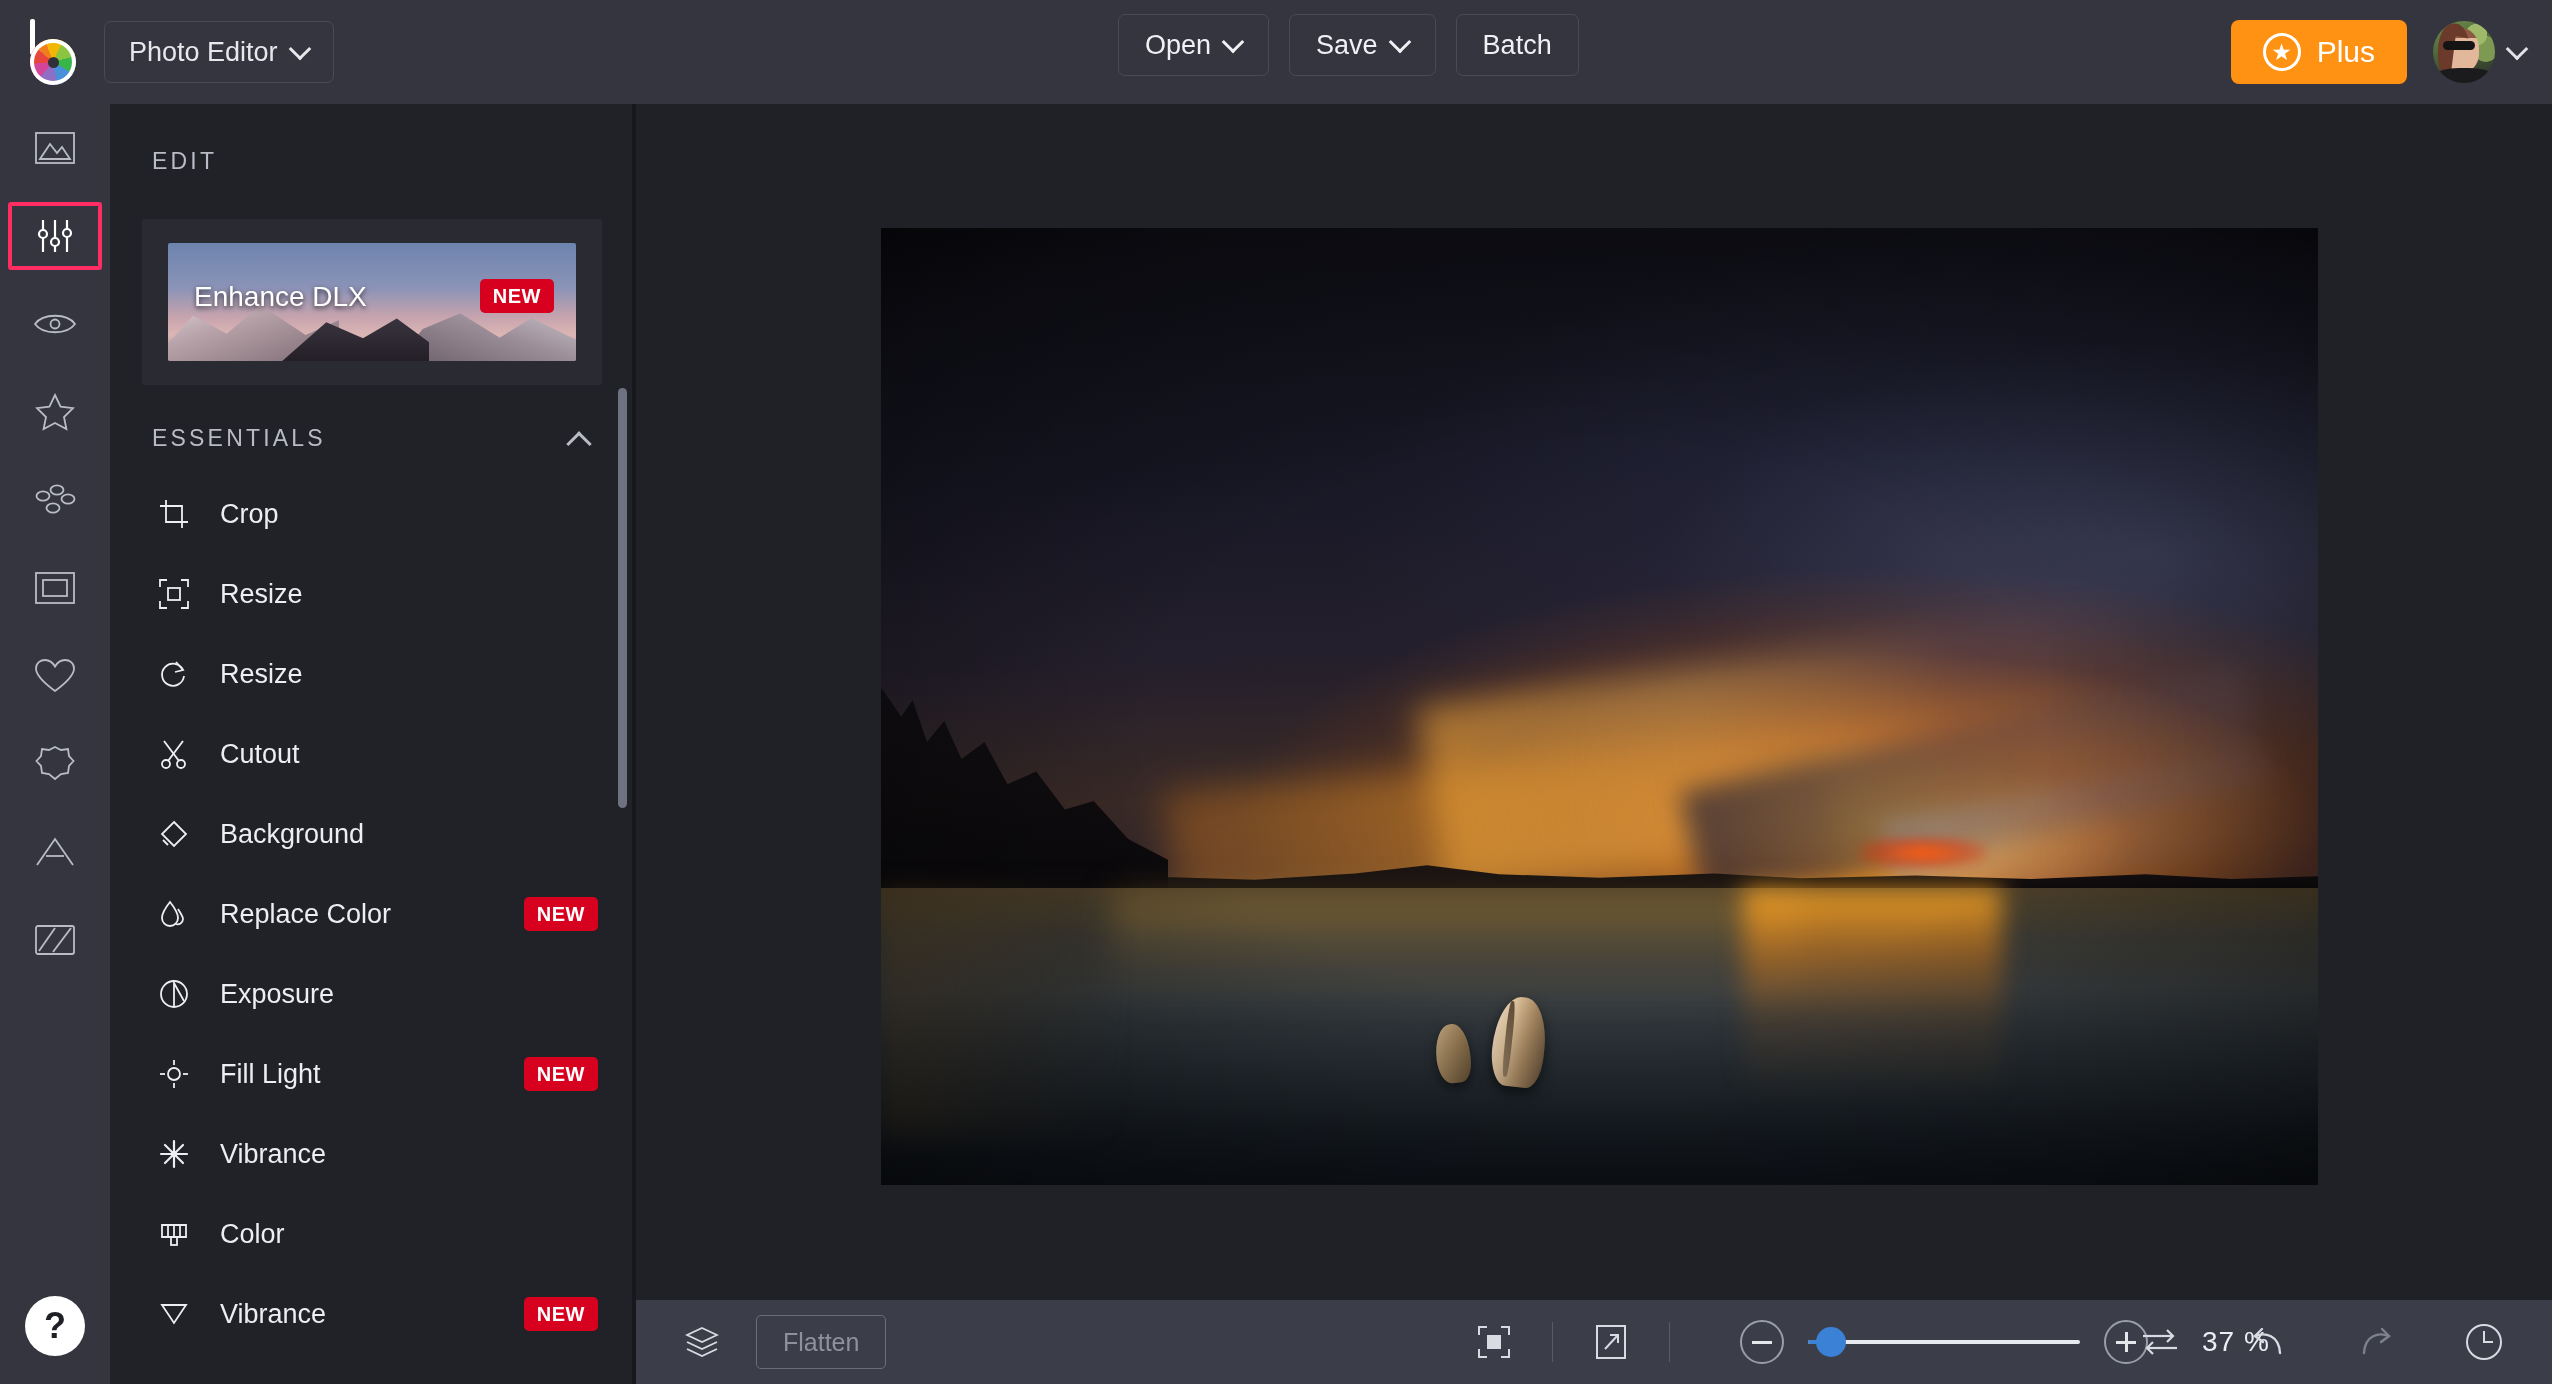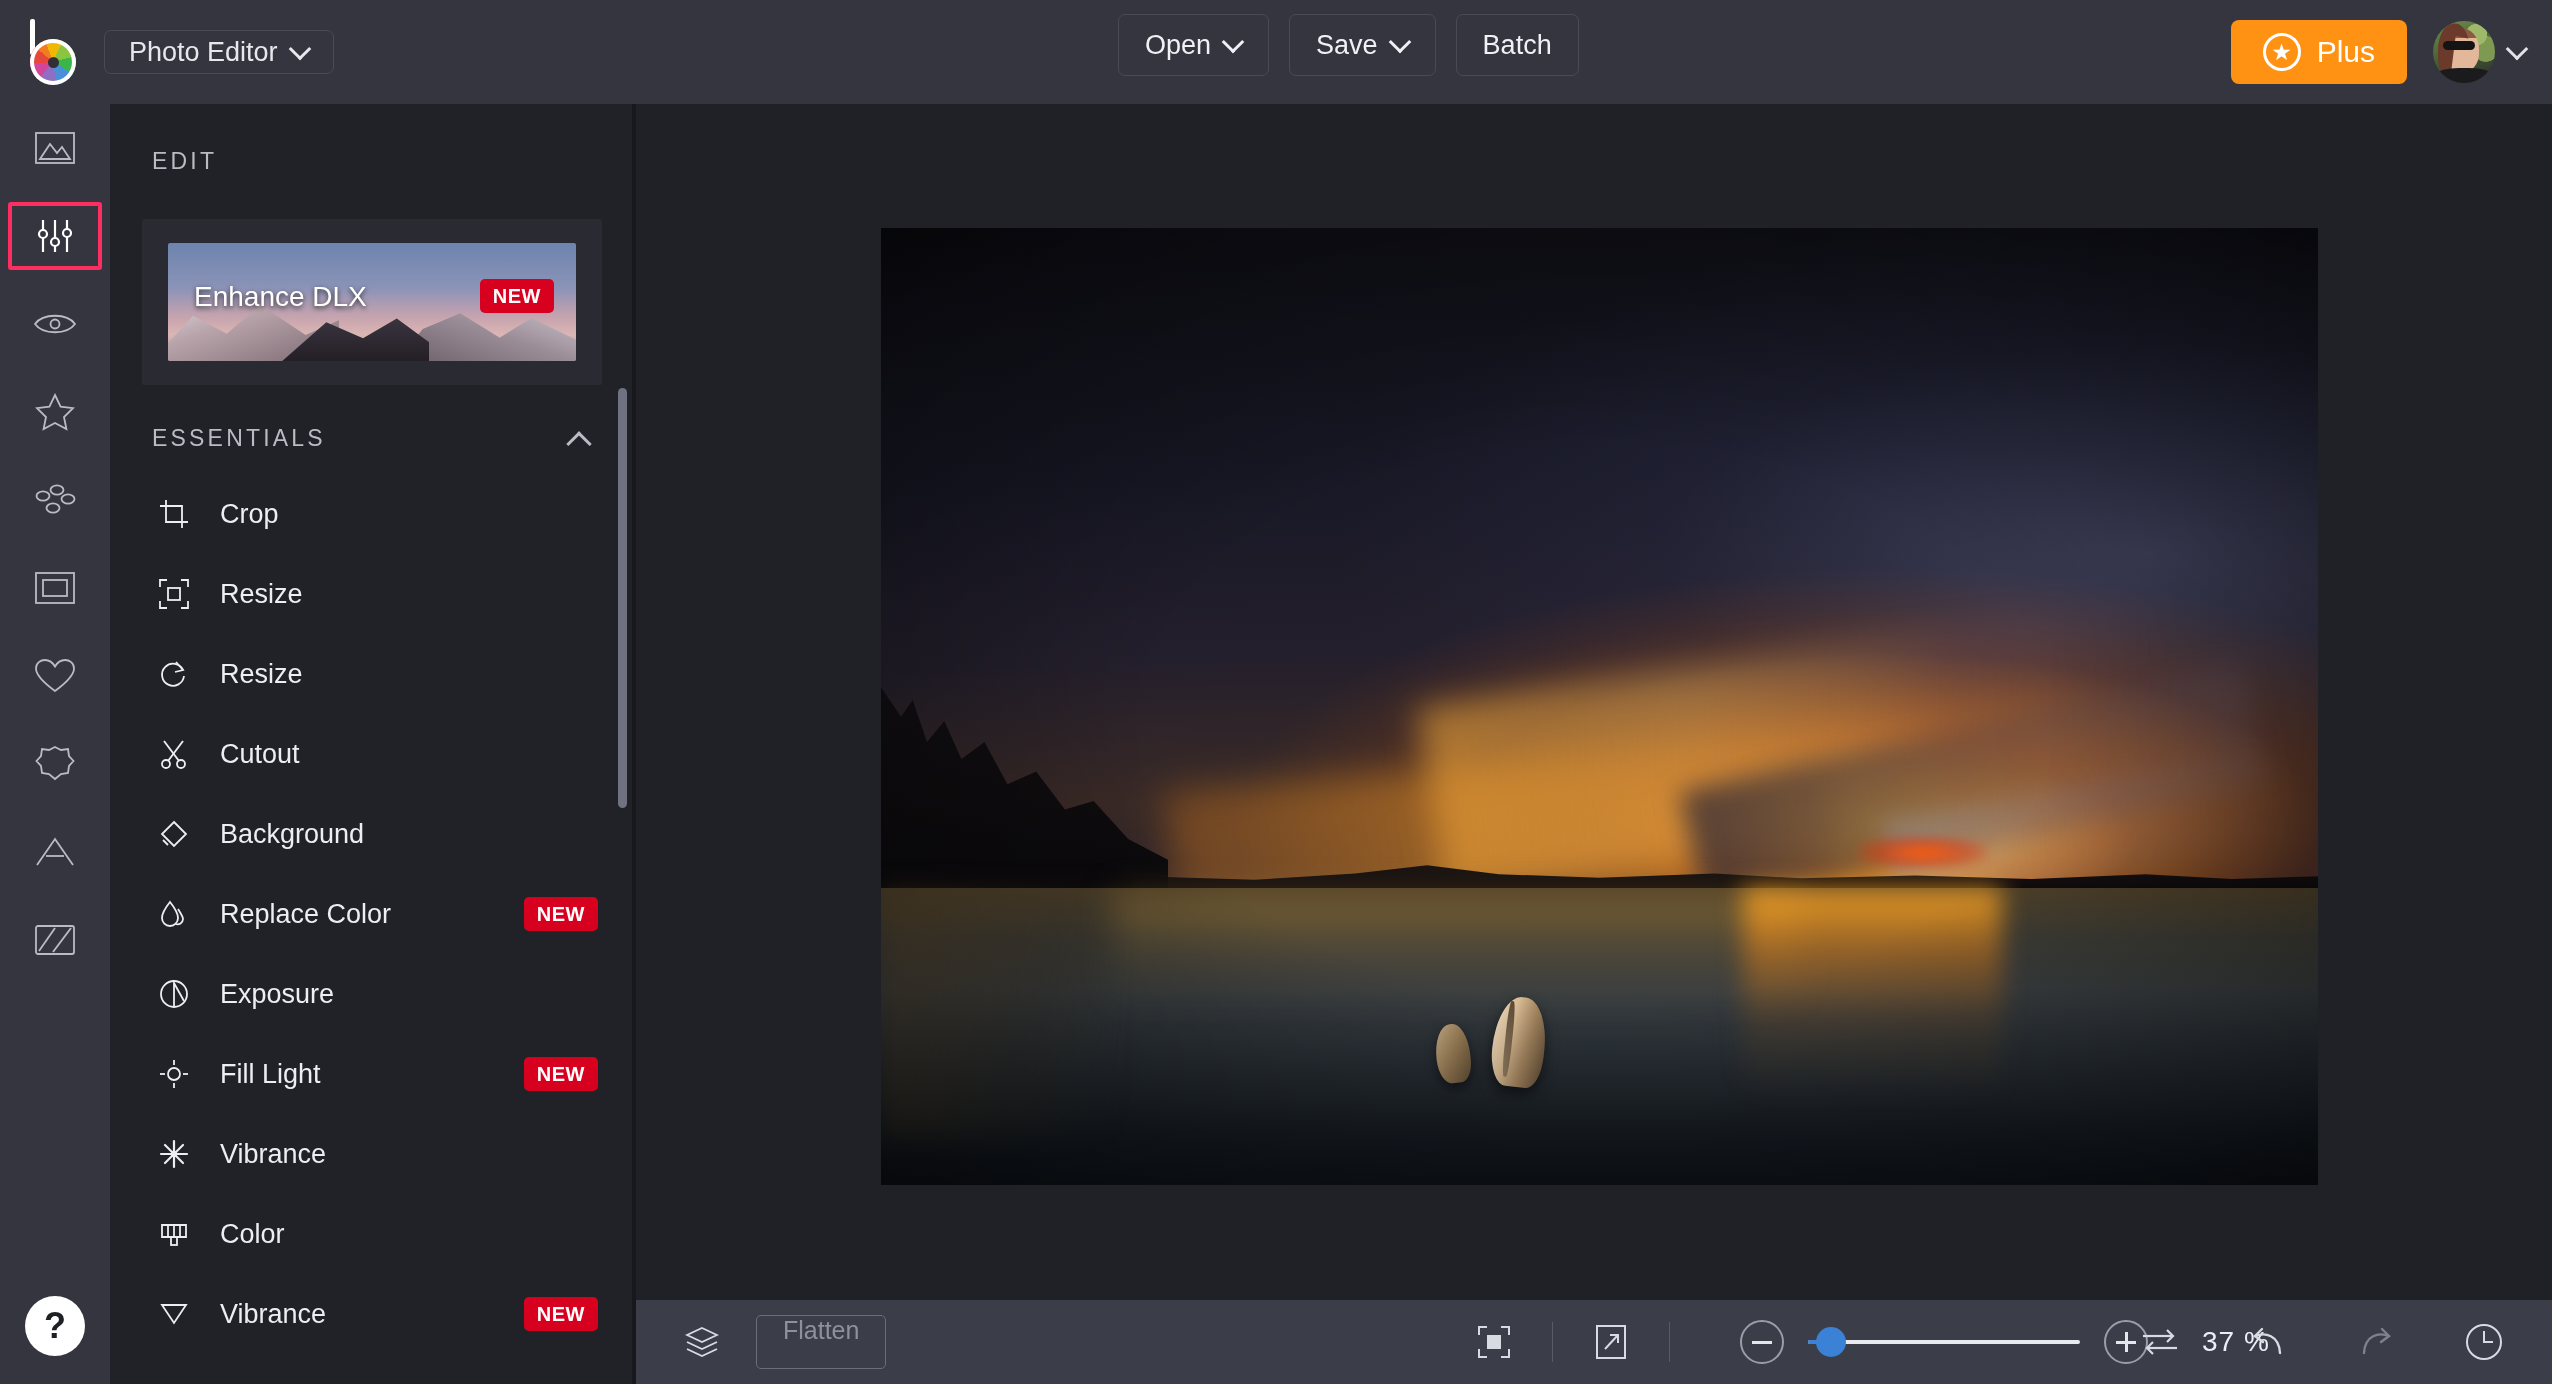--- a/index.html
+++ b/index.html
@@ -38,21 +38,21 @@
         #f07d20 330deg 360deg);
     box-shadow: inset 0 0 0 4px #ffffff;
   }
   .logo .ring::after {
     content:""; position:absolute; left:50%; top:50%;
     width:11px; height:11px; margin:-5.5px 0 0 -5.5px;
     background:#2e2f38; border-radius:50%;
   }
   .app-switcher {
     display: flex; align-items: center; gap: 14px;
-    height: 44px; padding: 0 24px;
+    height: 62px; padding: 0 24px;
     border: 1px solid #484a57; border-radius: 7px;
     color: #e7e8ec; font-size: 27px;
   }
   .topbar-center {
     position: absolute; left: 1118px; top: 14px;
     display: flex; align-items: center; gap: 20px;
   }
   .tb-btn {
     display: flex; align-items: center; justify-content: center; gap: 14px;
     height: 62px; padding: 0 26px;
@@ -322,21 +322,21 @@
   }
 
   
   .bottombar {
     position: absolute; left: 636px; top: 1300px; width: 1916px; height: 84px;
     background: #3b3d49;
     display: flex; align-items: center;
   }
   .bb-left { display: flex; align-items: center; gap: 26px; padding-left: 38px; }
   .flatten-btn {
-    height: 54px; padding: 0 26px; border: 1px solid #6a6d7b; border-radius: 5px;
+    height: 54px; padding: 12px 26px; border: 1px solid #6a6d7b; border-radius: 5px;
     background: transparent; color: #8e919d; font-size: 25px;
     font-family: "Liberation Sans", sans-serif; cursor: pointer;
     display: flex; 
   }
   .icon-btn {
     display: flex; align-items: center; justify-content: center;
     width: 56px; height: 56px; cursor: pointer; color: #d9dbe2;
   }
   .sep { width: 1px; height: 40px; background: #585b68; }
   .bb-center {

